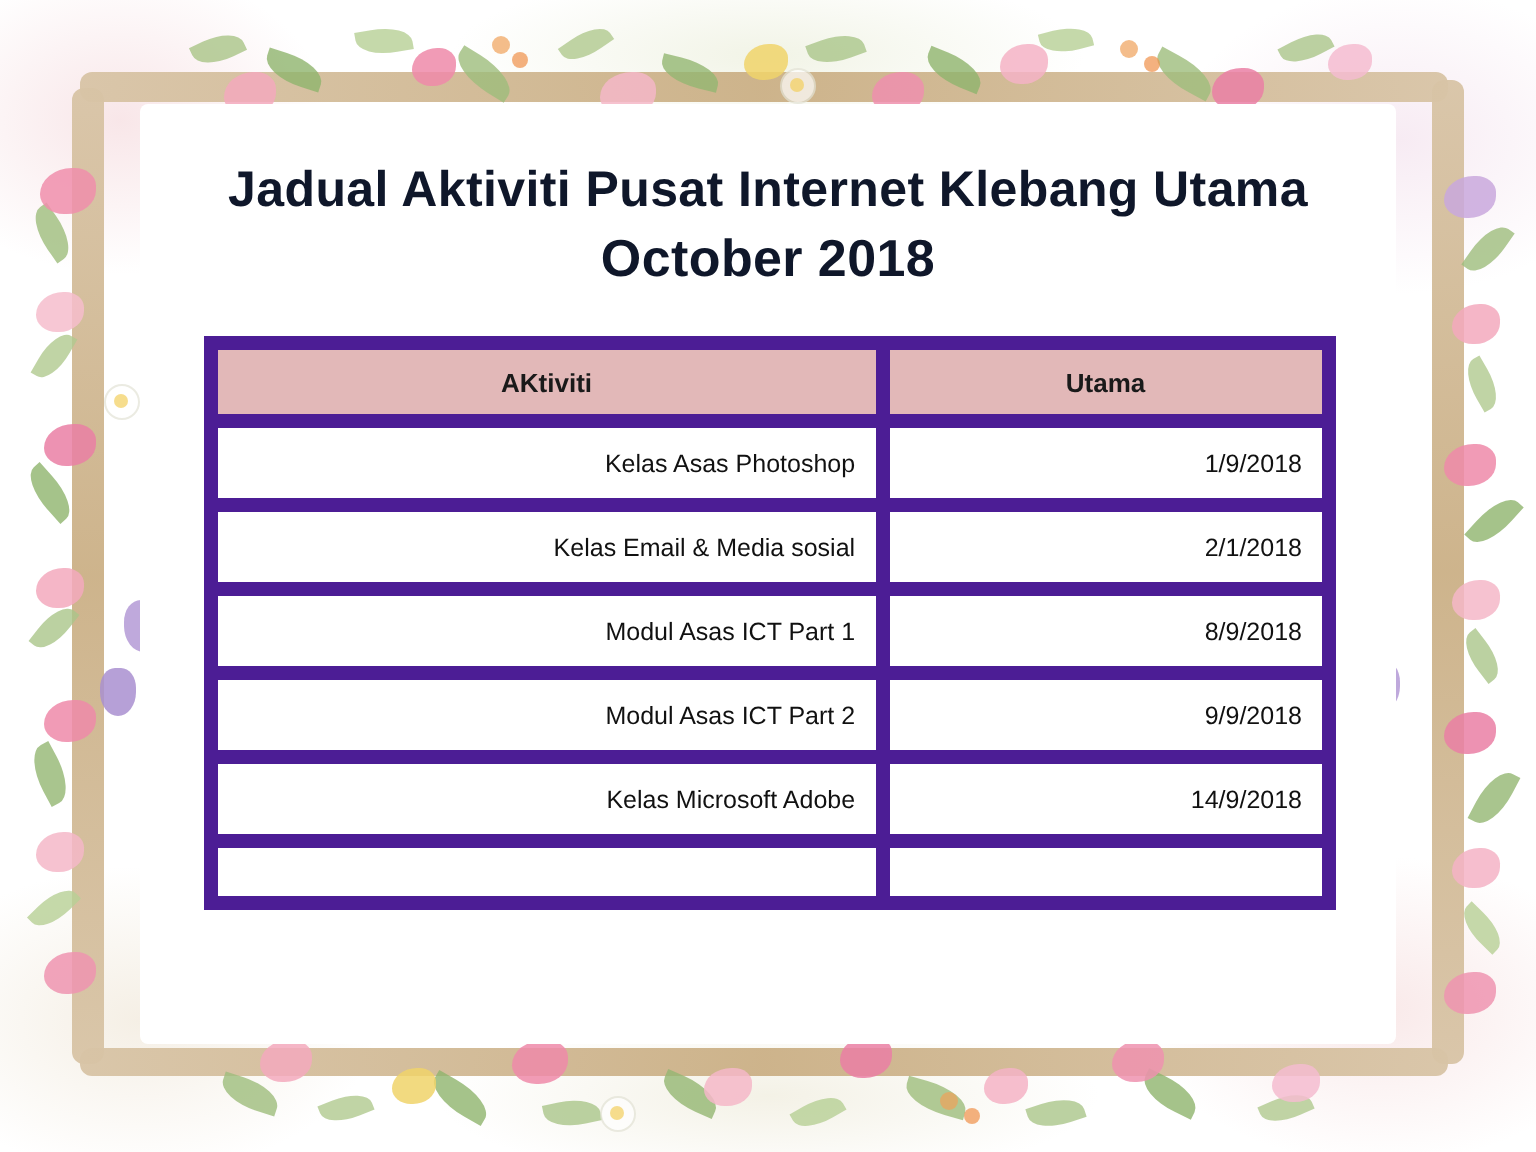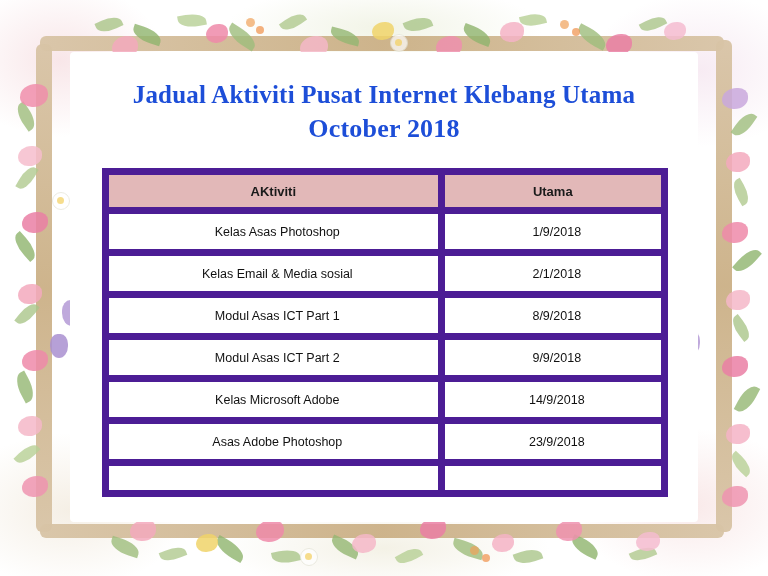--- a/index.html
+++ b/index.html
@@ -42,23 +42,23 @@
   
   .title-block {
     position: absolute;
     left: 0;
     top: 78px;
     width: 768px;
     text-align: center;
     z-index: 5;
   }
   .title-line {
-    font-family: Liberation Serif, serif;
+    font-family: Liberation Sans, sans-serif;
     font-weight: bold;
-    color: #1d4ed8;
+    color: #0f172a;
     font-size: 25px;
     line-height: 34px;
     letter-spacing: 0.2px;
   }
   .title-line.second {
     font-size: 26px;
   }
 
   
   .table-wrap {
@@ -85,21 +85,21 @@
   table.schedule th {
     background: #e2b8b8;
     text-align: center;
     height: 32px;
     font-weight: bold;
     font-size: 13px;
     color: #1a1a1a;
   }
   table.schedule td {
     height: 35px;
-    text-align: center;
+    text-align: right;
     font-weight: normal;
     padding-left: 18px;
   }
   table.schedule .col-act { width: 61%; }
   table.schedule .col-date { width: 39%; }
   tr.filler td { height: 24px; }
 
   
   .petal {
     position: absolute;
@@ -266,24 +266,20 @@
             <td class="col-date">8/9/2018</td>
           </tr>
           <tr>
             <td class="col-act">Modul Asas ICT Part 2</td>
             <td class="col-date">9/9/2018</td>
           </tr>
           <tr>
             <td class="col-act">Kelas Microsoft Adobe</td>
             <td class="col-date">14/9/2018</td>
           </tr>
-          <tr>
-            <td class="col-act">Asas Adobe Photoshop</td>
-            <td class="col-date">23/9/2018</td>
-          </tr>
           <tr class="filler">
             <td class="col-act"></td>
             <td class="col-date"></td>
           </tr>
         </tbody>
     </table>
   </div>
 
 </div>
 

